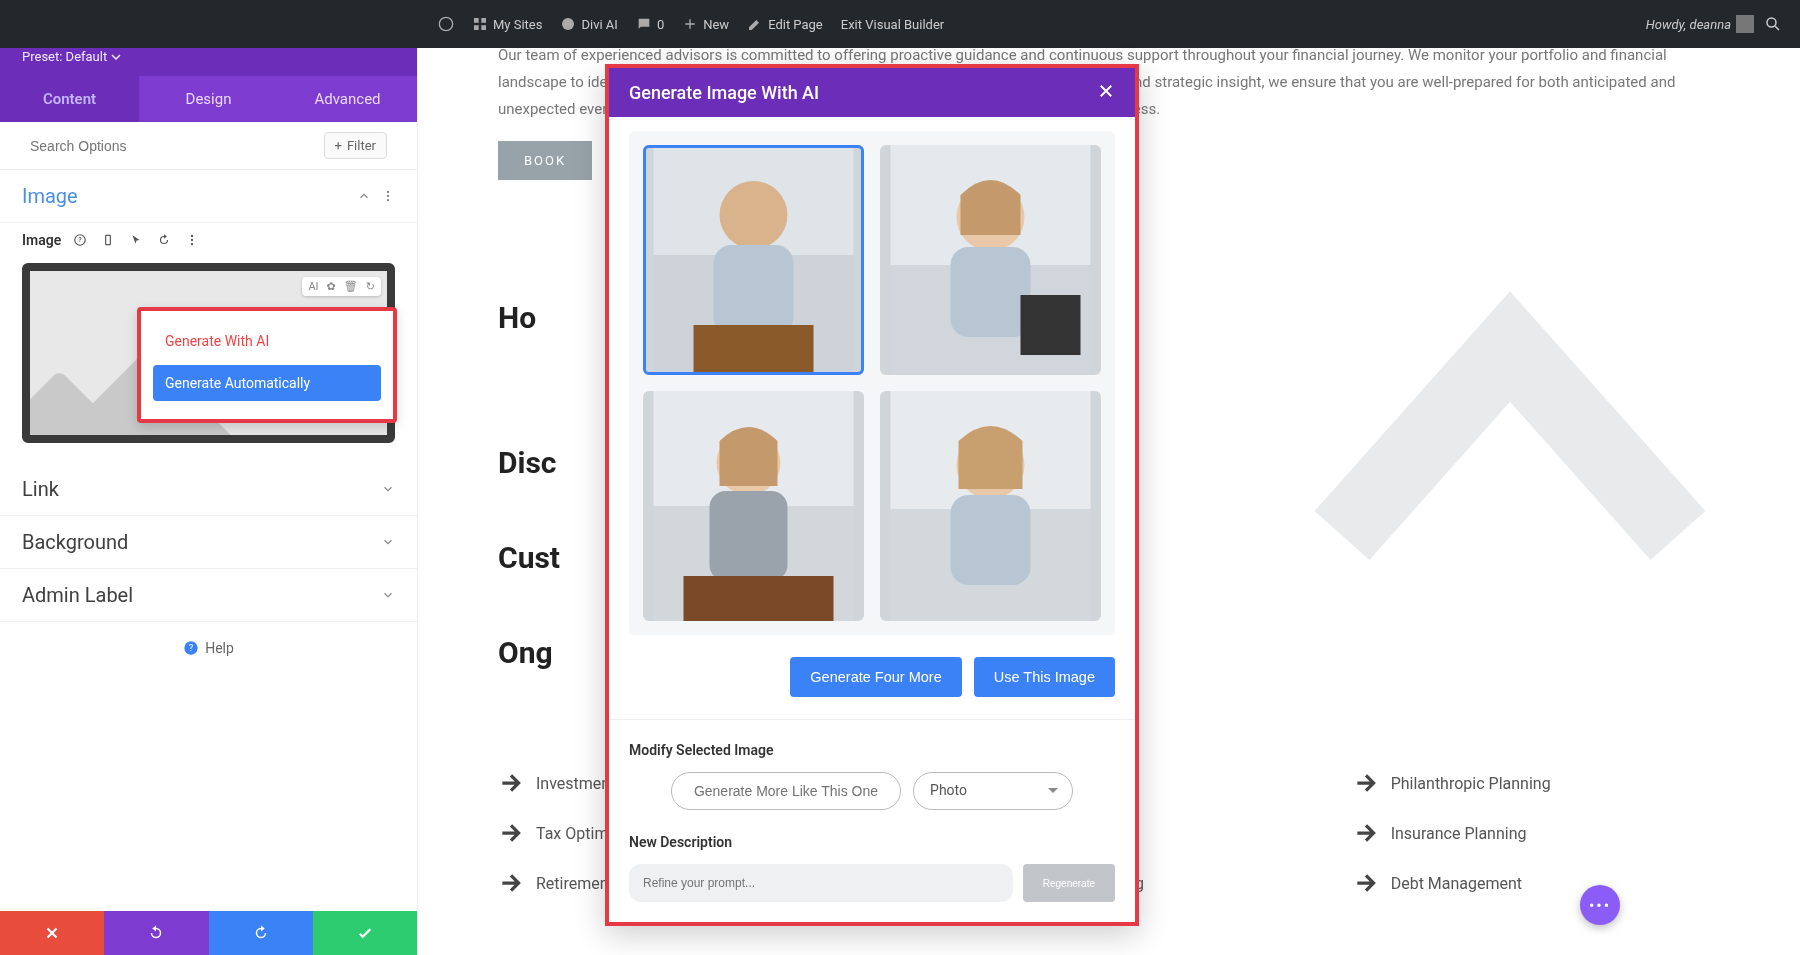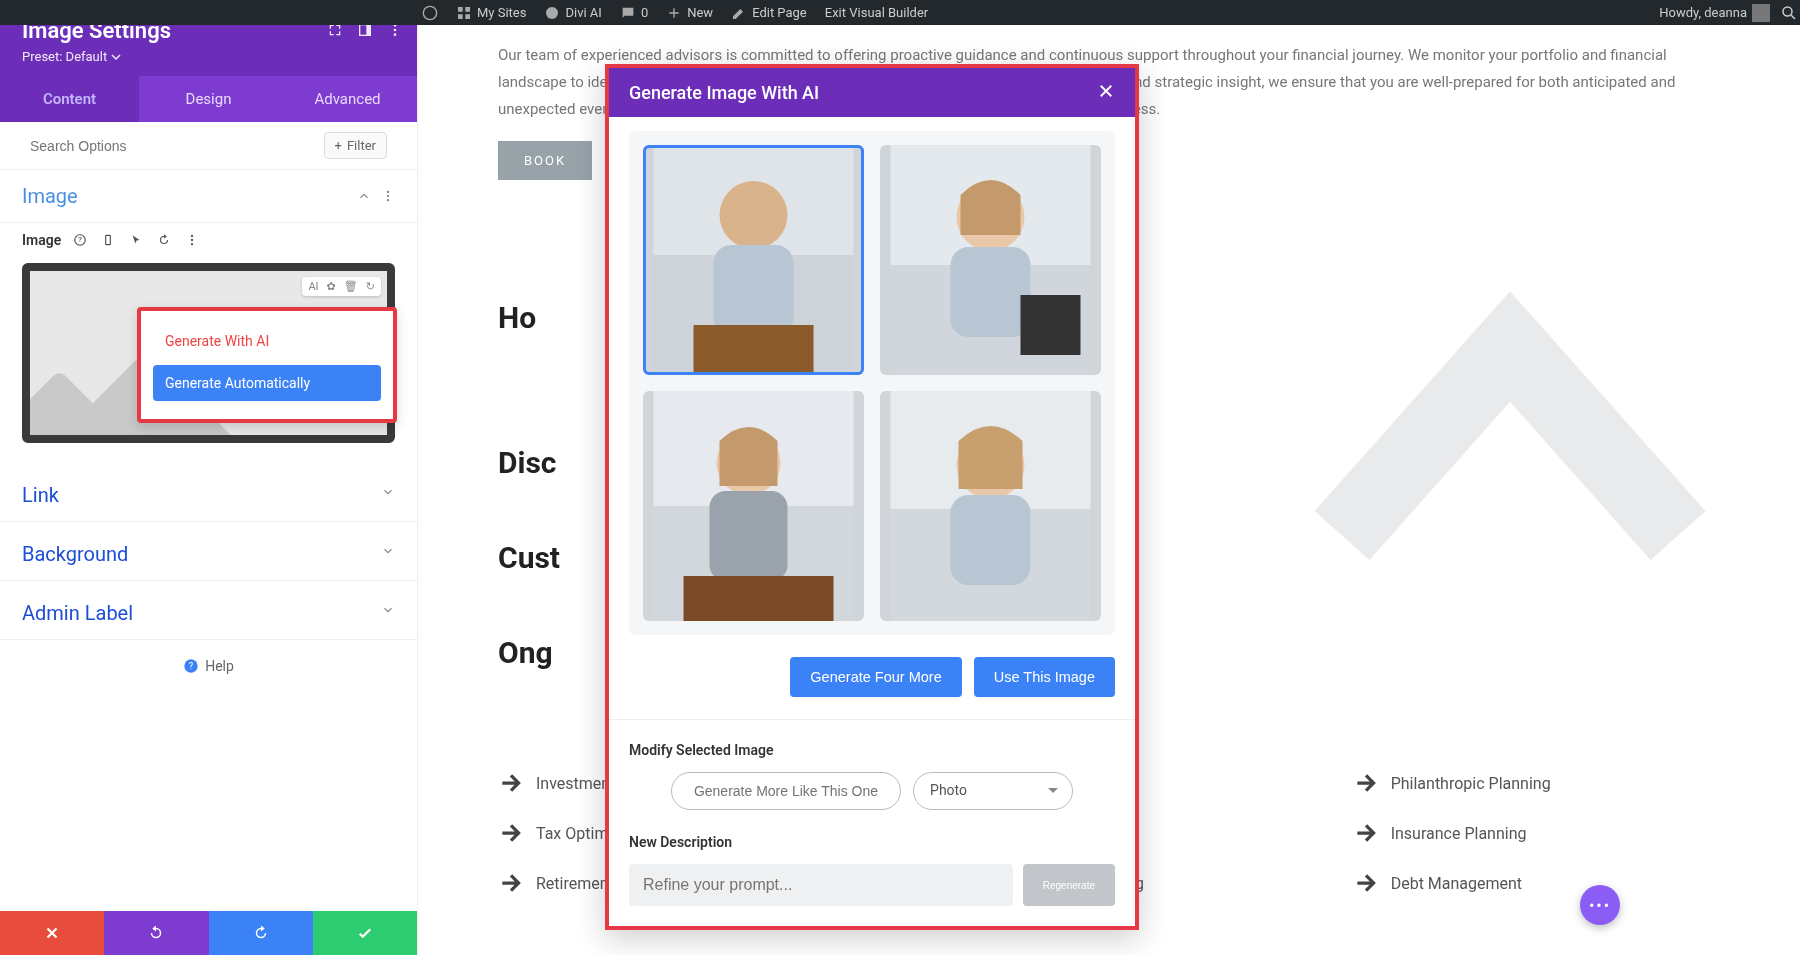--- a/index.html
+++ b/index.html
@@ -1,21 +1,21 @@
 <!DOCTYPE html>
 <html><head>
 <meta charset="utf-8">
 <style>
 * { box-sizing: border-box; margin: 0; padding: 0; }
 body { font-family: -apple-system, "Segoe UI", Roboto, sans-serif; font-size: 14px; color: #333; background: #fff; overflow: hidden; width: 1800px; height: 955px; position: relative; }
 
 
-.wp-admin-bar { position: absolute; top: 0; left: 0; right: 0; height: 25px; background: #23282d; color: #ddd; display: flex; align-items: center; padding: 0 2px; font-size: 13px; z-index: 50; }
+.wp-admin-bar { position: absolute; top: 0; left: 0; right: 0; height: 48px; background: #23282d; color: #ddd; display: flex; align-items: center; padding: 0 18px; font-size: 13px; z-index: 50; }
 .wp-admin-bar .wp-left { display: flex; align-items: center; gap: 18px; margin-left: 420px; }
-.wp-admin-bar .wp-right { margin-left: auto; display: flex; align-items: center; gap: 10px; }
+.wp-admin-bar .wp-right { margin-left: auto; display: flex; align-items: center; gap: 10px; font-style: italic; }
 .wp-admin-bar .wp-item { display: flex; align-items: center; gap: 5px; cursor: pointer; color: #ccc; }
 .wp-admin-bar .wp-item svg { width: 16px; height: 16px; fill: #aaa; }
 .wp-admin-bar .avatar { width: 18px; height: 18px; background: #777; }
 .wp-admin-bar .search-ico svg { width: 18px; height: 18px; }
 
 
 .sidebar { position: absolute; top: 0; left: 0; width: 418px; bottom: 0; background: #fff; border-right: 1px solid #eee; display: flex; flex-direction: column; }
 .sb-header { background: #6c2eb9; color: #fff; padding: 18px 22px 12px; position: relative; }
 .sb-header h1 { font-size: 22px; font-weight: 600; }
 .sb-header .preset { font-size: 13px; margin-top: 6px; opacity: .9; display: flex; align-items: center; gap: 4px; }
@@ -25,21 +25,21 @@
 .sb-tabs { display: flex; background: #7e3bd0; }
 .sb-tab { flex: 1; text-align: center; padding: 14px 0; color: #e8d9fb; font-size: 15px; cursor: pointer; }
 .sb-tab.active { background: #6c2eb9; color: #c4b5fd; font-weight: 600; }
 
 .sb-search { display: flex; align-items: center; padding: 10px 30px; border-bottom: 1px solid #eee; gap: 8px; }
 .sb-search input { flex: 1; border: none; outline: none; font-size: 14px; color: #999; background: transparent; }
 .sb-filter { border: 1px solid #ddd; border-radius: 4px; padding: 5px 10px; display: flex; align-items: center; gap: 5px; font-size: 13px; color: #666; cursor: pointer; background: #fafafa; }
 
 .sb-section { padding: 14px 22px; border-bottom: 1px solid #f0f0f0; display: flex; align-items: center; justify-content: space-between; cursor: pointer; }
 .sb-section-title { font-size: 20px; color: #4a90e2; }
-.sb-section.collapsed .sb-section-title { color: #1d4ed8; margin-top: 6px; }
+.sb-section.collapsed .sb-section-title { color: #404040; }
 .sb-section .sec-actions { display: flex; gap: 10px; align-items: center; }
 .sb-section .sec-actions svg { width: 14px; height: 14px; fill: #888; }
 .chev { width: 14px; height: 14px; }
 
 .sb-image-row { padding: 8px 22px 4px; display: flex; align-items: center; gap: 10px; font-size: 14px; font-weight: 600; color: #333; }
 .sb-image-row .mini-ico { width: 18px; height: 18px; border-radius: 50%; display: flex; align-items: center; justify-content: center; }
 .sb-image-row svg { width: 14px; height: 14px; fill: #555; }
 
 .image-preview-wrap { margin: 10px 22px 20px; position: relative; }
 .image-preview { border: 8px solid #3a3a3a; border-radius: 6px; background: #e8e8e8; height: 180px; position: relative; overflow: hidden; }
@@ -104,21 +104,21 @@
 .btn-blue { background: #3b82f6; color: #fff; border: none; padding: 12px 20px; border-radius: 4px; font-size: 14.5px; cursor: pointer; }
 
 .mod-divider { height: 1px; background: #eee; margin: 22px -20px; }
 .mod-label { font-weight: 600; color: #333; margin-bottom: 14px; }
 .mod-row { display: flex; gap: 12px; justify-content: center; }
 .pill-btn { border: 1px solid #bbb; background: #fff; color: #737373; padding: 10px 22px; border-radius: 24px; font-size: 14px; cursor: pointer; }
 .pill-select { border: 1px solid #bbb; background: #fff; color: #555; padding: 9px 40px 0 16px; border-radius: 20px; font-size: 14px; position: relative; min-width: 160px; cursor: pointer; }
 .pill-select::after { content: ""; position: absolute; right: 14px; top: 15px; border: 5px solid transparent; border-top-color: #888; }
 
 .desc-row { display: flex; gap: 10px; margin-top: 14px; }
-.desc-input { flex: 1; background: #eef0f2; border: none; border-radius: 4px; padding: 12px 14px; font-size: 16px; color: #888; }
+.desc-input { flex: 1; background: #eef0f2; border: none; border-radius: 12px; padding: 12px 14px; font-size: 12px; color: #888; }
 .regen-btn { background: #c2c6cb; color: #fff; border: none; border-radius: 4px; padding: 12px 20px; font-size: 10px; cursor: pointer; }
 </style>
 </head>
 <body>
 
 <div class="wp-admin-bar">
   <div class="wp-left">
     <span class="wp-item">
         <svg viewBox="0 0 24 24">
           <circle cx="12" cy="12" r="10" fill="none" stroke="#aaa" stroke-width="2"></circle>

